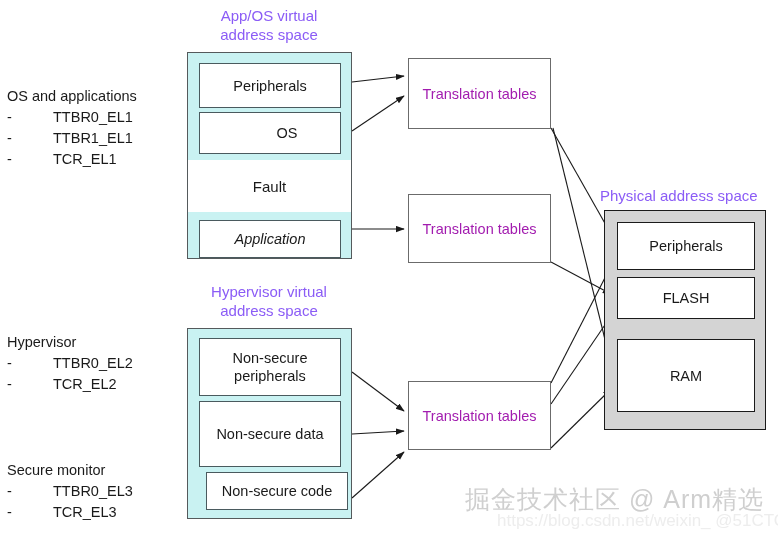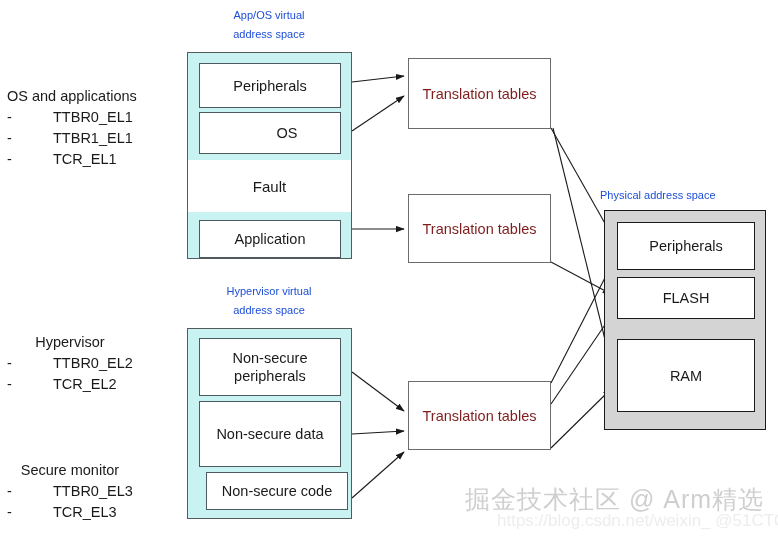--- a/index.html
+++ b/index.html
@@ -12,32 +12,32 @@
     width: 778px;
     height: 537px;
     background: #ffffff;
     font-family: "Liberation Sans", sans-serif;
     overflow: hidden;
   }
   .abs { position: absolute; }
 
   
   .caption {
-    font-size: 11px;
-    color: #1d4ed8;
+    font-size: 15px;
+    color: #8b5cf6;
     line-height: 19px;
     white-space: pre;
     text-align: center;
   }
   .reg-group {
     font-size: 14.5px;
     color: #1a1a1a;
     line-height: 21px;
   }
-  .reg-title { white-space: nowrap; text-align: center; }
+  .reg-title { white-space: nowrap; }
   .reg-row { display: flex; }
   .reg-dash { width: 34px; flex: none; }
   .reg-name { white-space: nowrap; margin-left: 12px; }
 
   
   .vspace {
     background: #c9f2f2;
     border: 1px solid #555a5c;
     box-sizing: border-box;
   }
@@ -66,21 +66,21 @@
 
   
   .ttbox {
     background: #ffffff;
     border: 1px solid #6b6b6b;
     box-sizing: border-box;
     display: flex;
     align-items: center;
     justify-content: center;
     font-size: 14.5px;
-    color: #7f1d1d;
+    color: #a21caf;
   }
 
   
   .pspace {
     background: #d4d4d4;
     border: 1px solid #1a1a1a;
     box-sizing: border-box;
   }
   .pbox {
     position: absolute;
@@ -198,21 +198,21 @@
     <div class="reg-row">
       <span class="reg-dash">-</span>
       <span class="reg-name">TCR_EL3</span>
     </div>
   </div>
 
   <div class="abs vspace" style="left:187px; top:52px; width:165px; height:207px;">
     <div class="vbox" style="left:11px; top:10px; width:142px; height:45px;">Peripherals</div>
     <div class="vbox" style="left:11px; top:59px; width:142px; height:42px;padding-left:34px;">OS</div>
     <div class="fault-band" style="left:0px; top:107px; width:163px; height:52px;">Fault</div>
-    <div class="vbox" style="left:11px; top:167px; width:142px; height:38px;">Application</div>
+    <div class="vbox" style="left:11px; top:167px; width:142px; height:38px;font-style:italic;">Application</div>
   </div>
 
   <div class="abs vspace" style="left:187px; top:328px; width:165px; height:191px;">
     <div class="vbox" style="left:11px; top:9px; width:142px; height:58px;">Non-secure<br>peripherals</div>
     <div class="vbox" style="left:11px; top:72px; width:142px; height:66px;">Non-secure data</div>
     <div class="vbox" style="left:18px; top:143px; width:142px; height:38px;">Non-secure code</div>
   </div>
 
   <div class="abs ttbox" style="left:408px; top:58px; width:143px; height:71px;">Translation tables</div>
 

